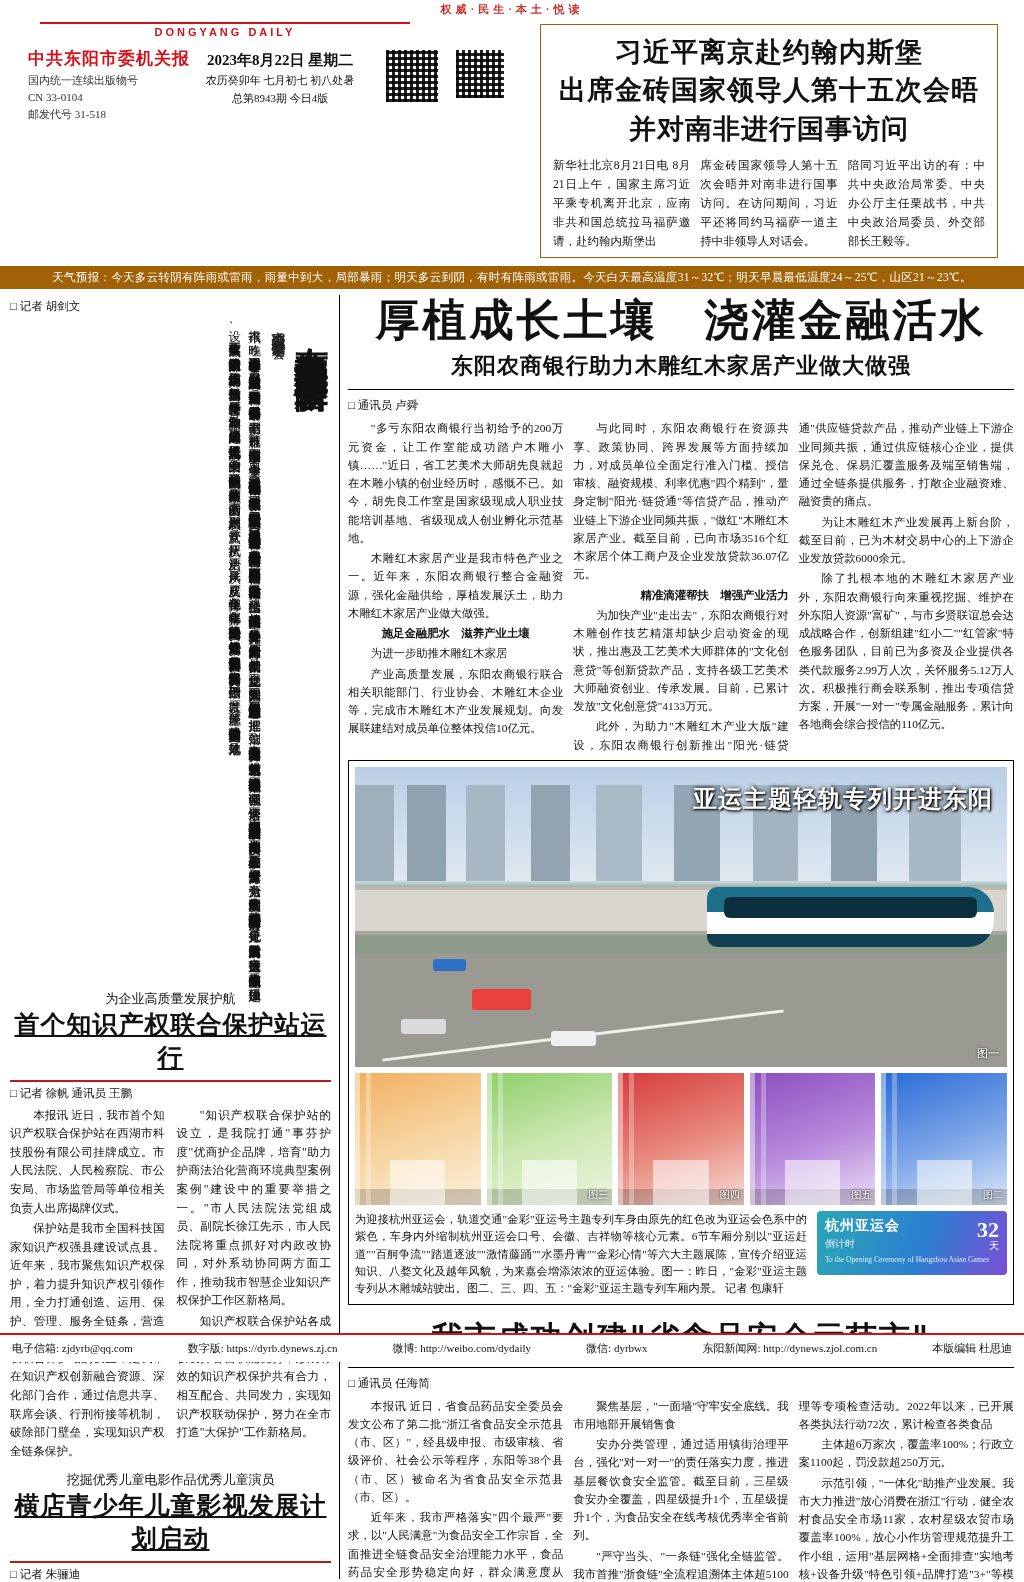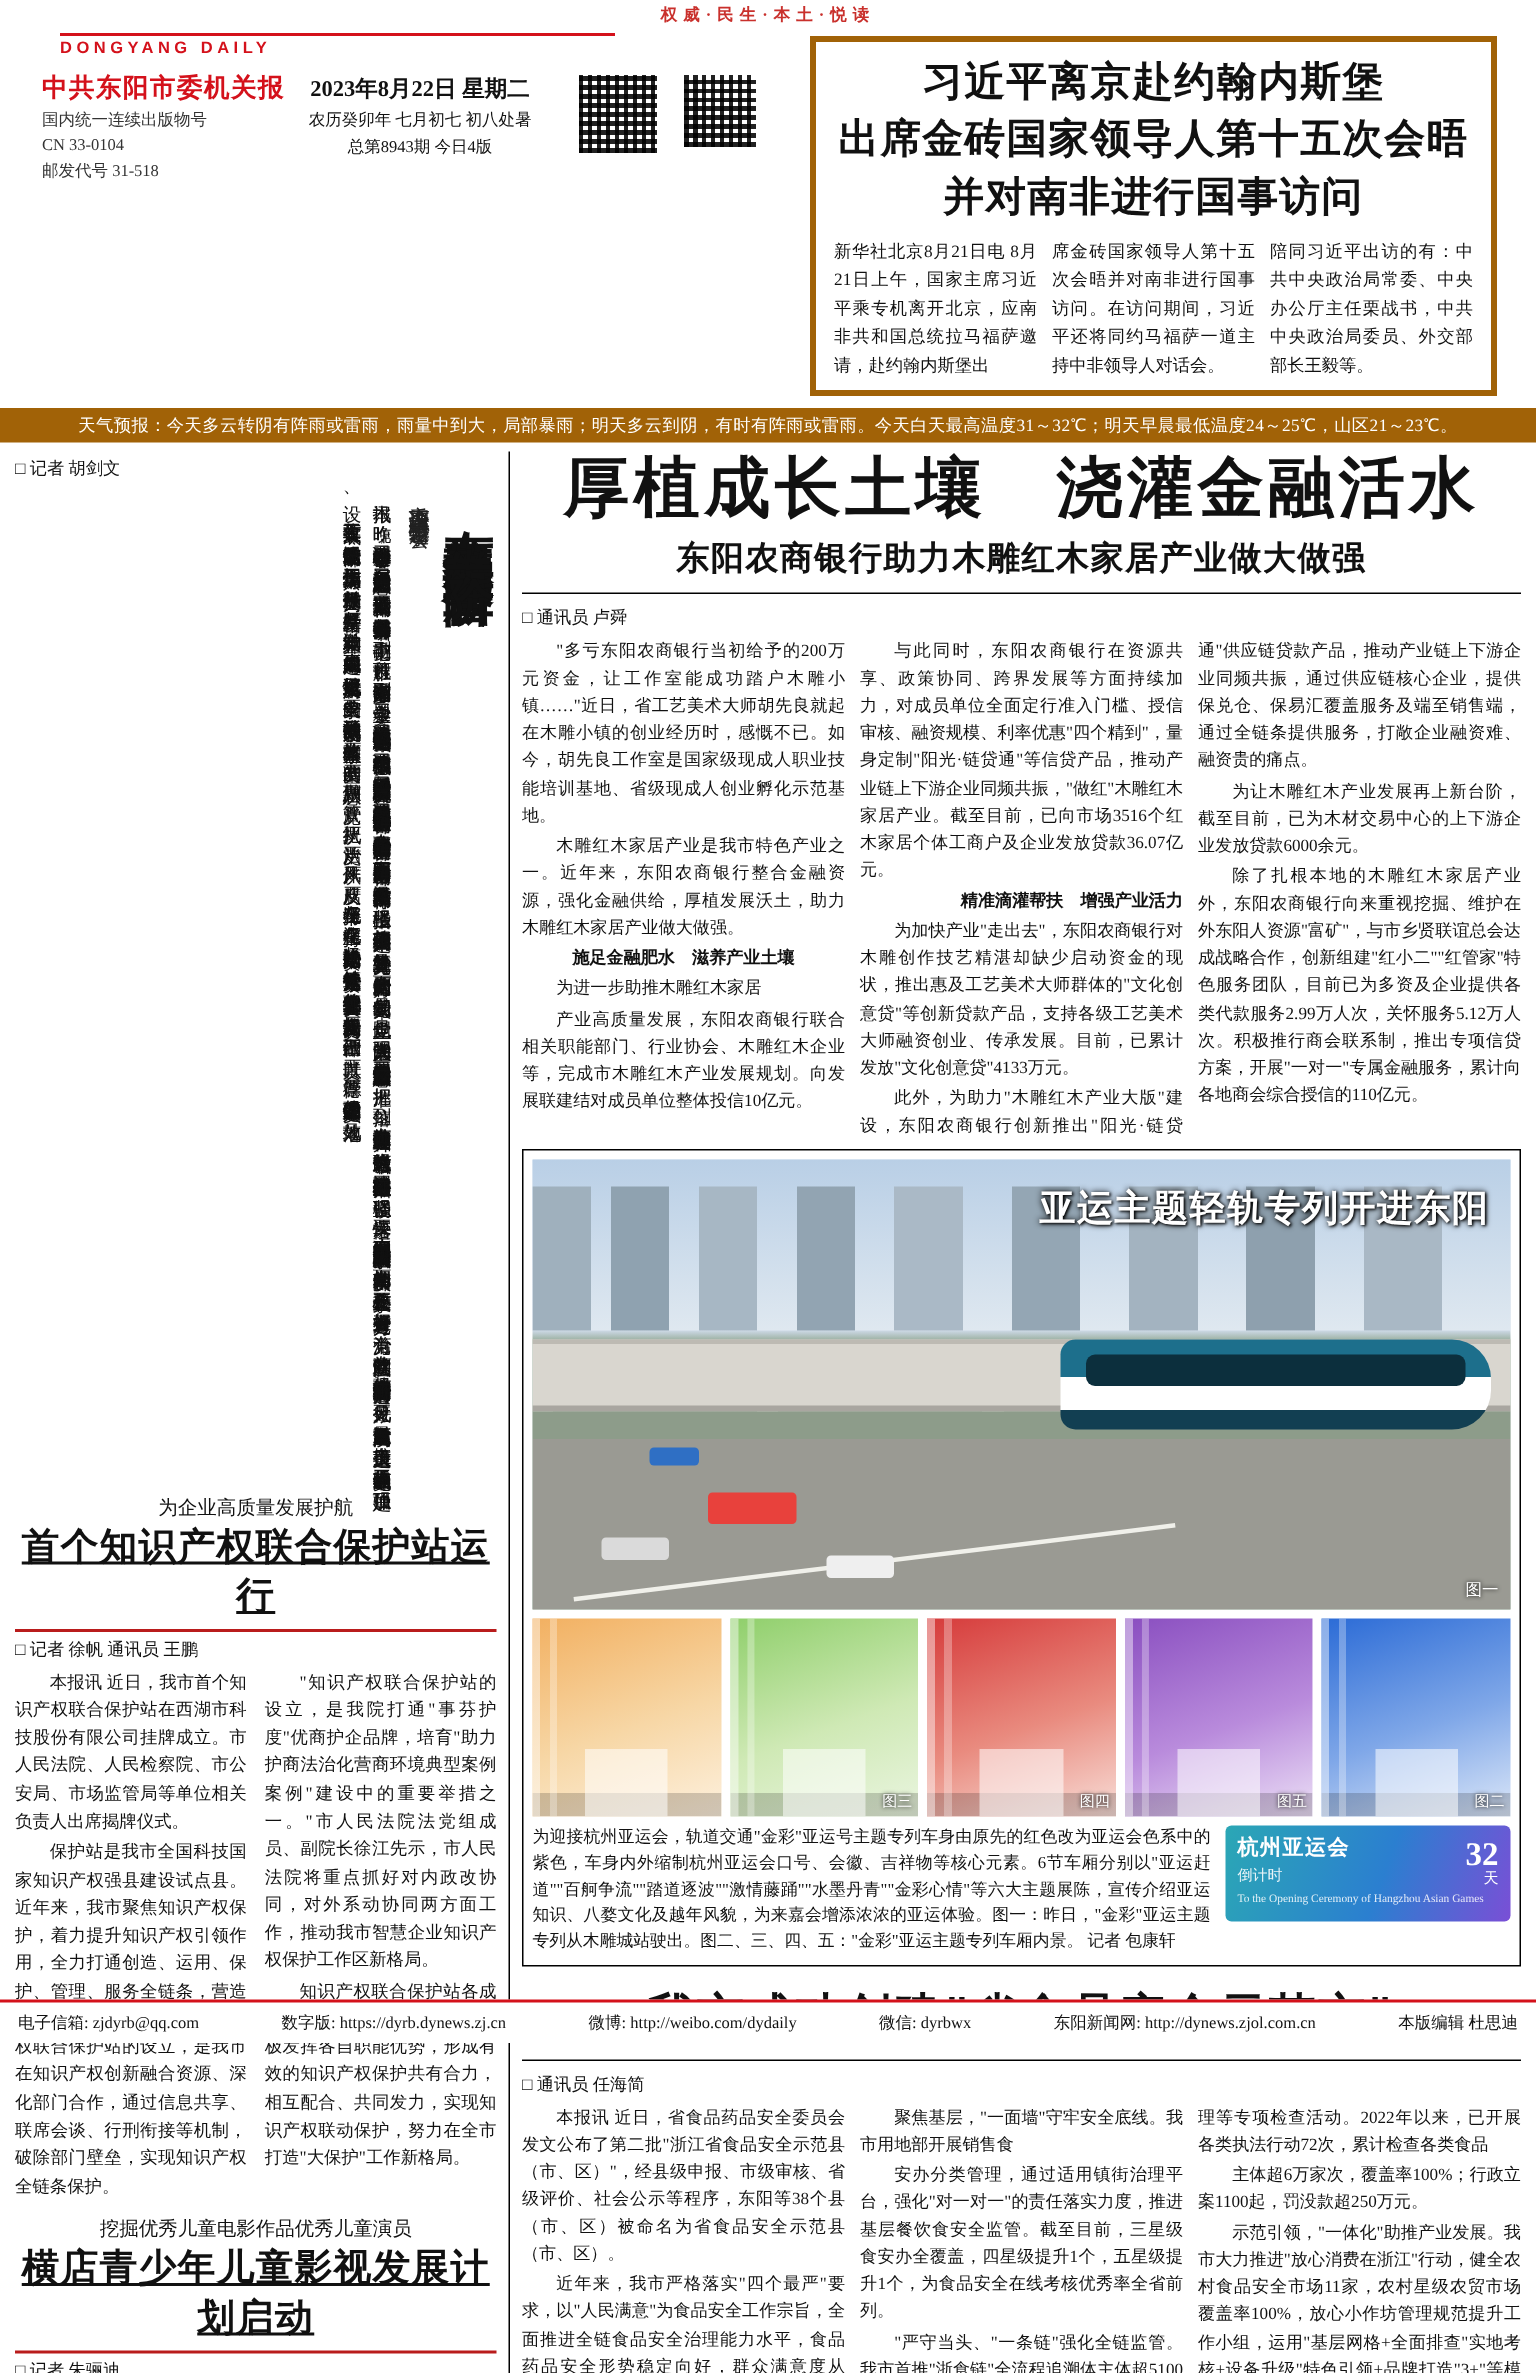--- a/index.html
+++ b/index.html
@@ -22,41 +22,41 @@
     display: flex; border-bottom: none; padding: 0 10px;
   }
   .masthead-left { width: 520px; position: relative; }
   .logo-cn {
     font-family: "DejaVu Serif", serif;
     font-size: 82px; font-weight: bold; color: #d4111b;
     letter-spacing: 6px; line-height: 1.15; padding-left: 18px;
     text-shadow: 1px 1px 0 #a80c14;
   }
   .logo-en {
-    text-align: left; color: #d4111b; font-size: 11px; letter-spacing: 3px;
+    text-align: center; color: #d4111b; font-size: 11px; letter-spacing: 3px;
     font-family: "Liberation Sans", sans-serif; font-weight: bold;
     border-top: 2px solid #d4111b; width: 370px; margin: 4px 0 0 30px; padding-top: 2px;
   }
   .masthead-meta { display: flex; align-items: flex-start; margin-top: 8px; }
   .meta-left { color: #d4111b; font-size: 13px; line-height: 1.55; padding-left: 18px; width: 180px;}
   .meta-left .org { font-size: 17px; font-weight: bold; letter-spacing: 1px; }
   .meta-left .sm { font-size: 11px; color: #333; }
   .meta-center { font-size: 13px; line-height: 1.6; text-align: center; width: 180px; padding-top: 2px;}
   .meta-center .date { font-size: 15px; font-weight: bold; }
   .meta-center .sm { font-size: 11px; }
   .qr { width: 56px; height: 56px; margin-left: 14px; margin-top: 2px;
         background:
           repeating-linear-gradient(90deg,#222 0 3px,#fff 3px 6px),
           repeating-linear-gradient(0deg,#222 0 3px,#fff 3px 6px);
         background-blend-mode: multiply; border: 2px solid #fff; }
   .qr.small { width: 52px; height: 52px; }
 
   
   .lead-box {
-    flex: 1; border: 4px solid #a16207; margin: 6px 16px 0 10px; padding: 8px 12px 6px;
+    flex: 1; border: 1px solid #a16207; margin: 6px 16px 0 10px; padding: 8px 12px 6px;
   }
   .lead-title {
     text-align: center; font-weight: bold; font-size: 27px; line-height: 1.42;
     letter-spacing: 1px; font-family: "DejaVu Serif", serif;
   }
   .lead-sub { margin-top: 8px; display: flex; gap: 10px; font-size: 11.5px; line-height: 1.65; }
   .lead-sub .col { flex: 1; text-align: justify; }
 
   
   .weather {

